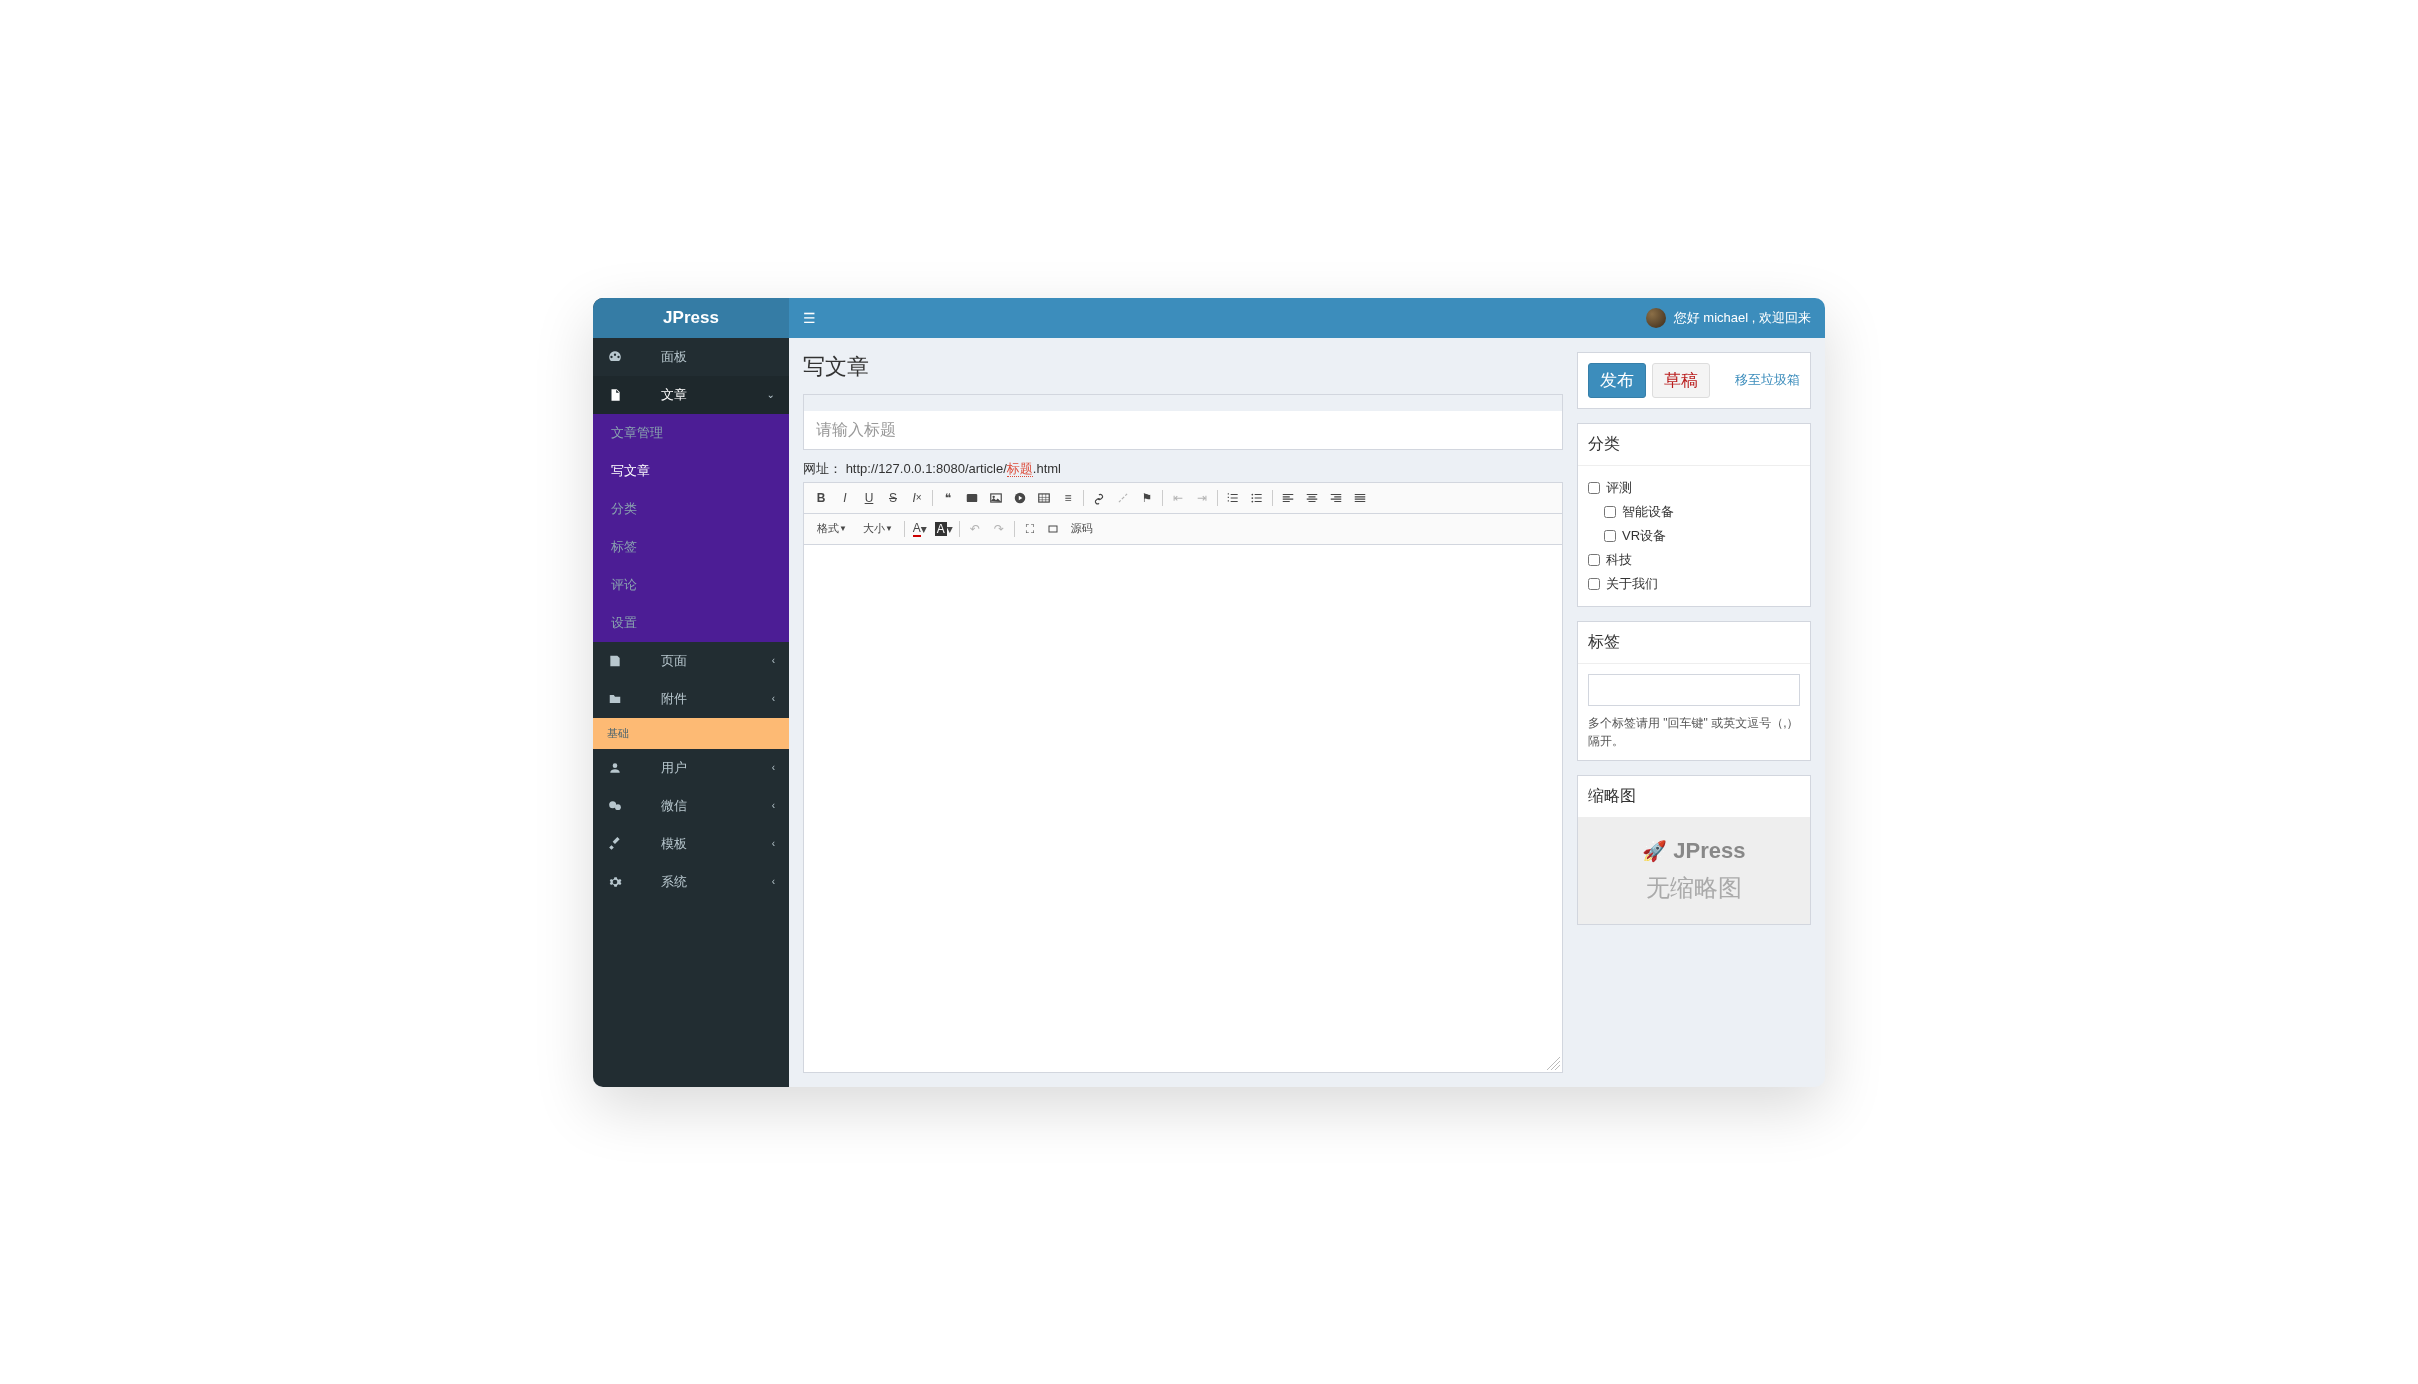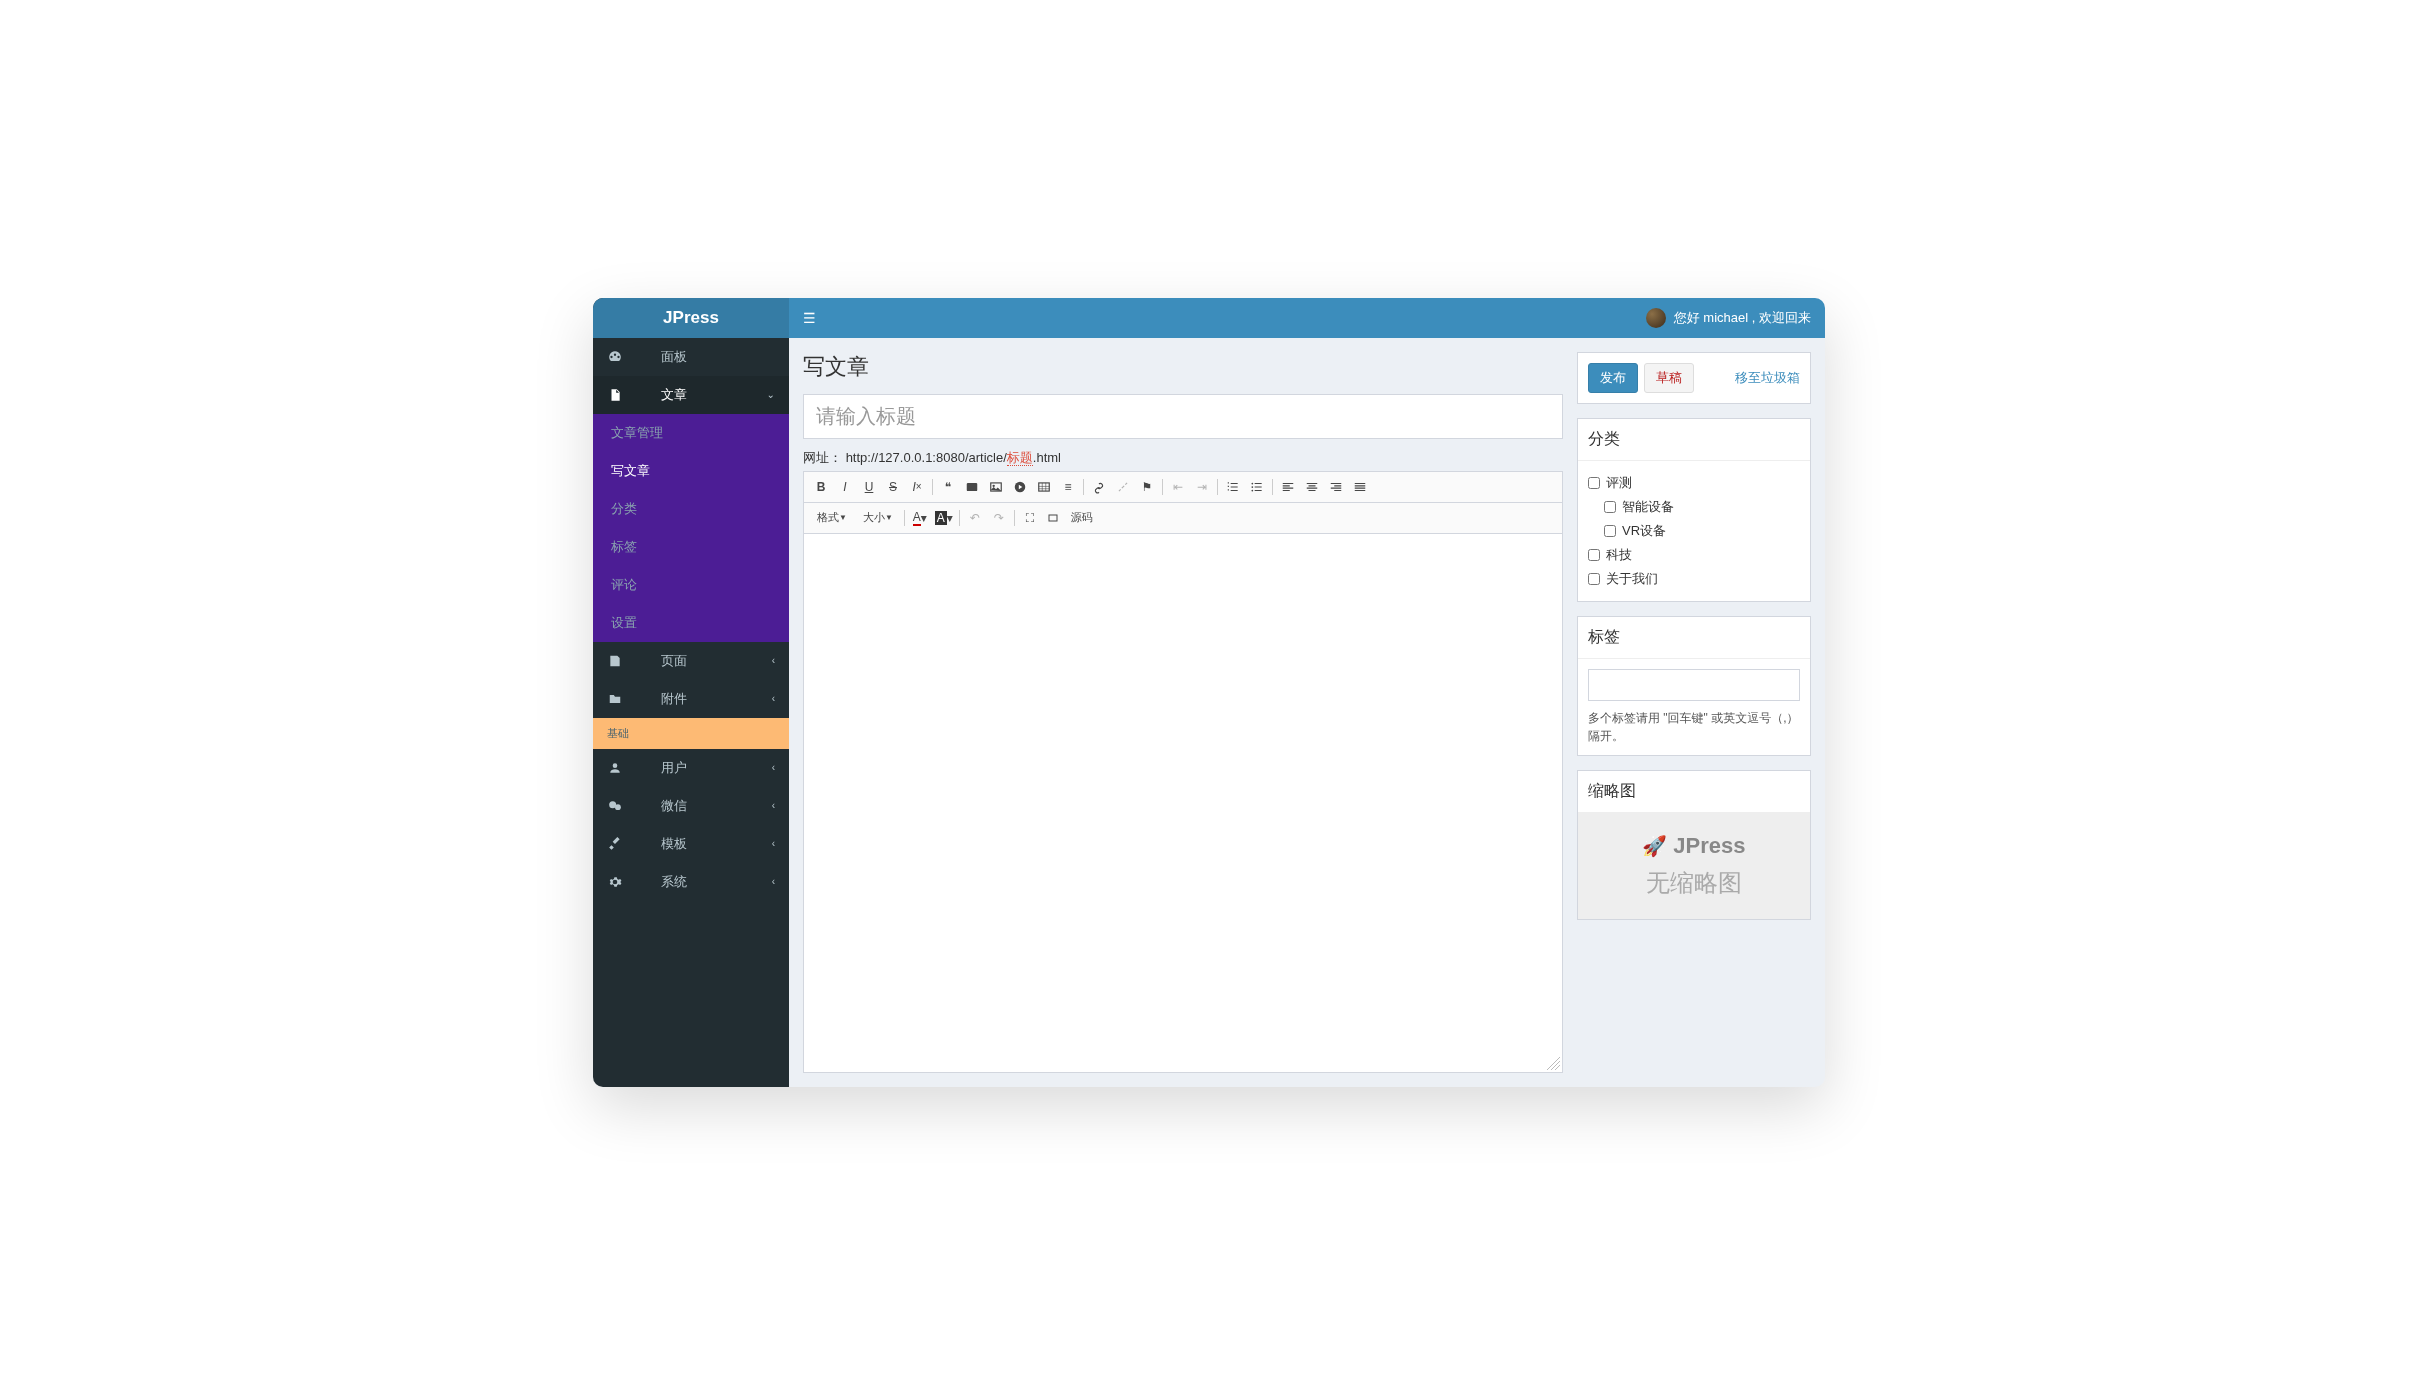--- a/index.html
+++ b/index.html
@@ -18,38 +18,38 @@
 .s-header{padding:8px 14px;font-size:11px;color:#4b646f;background:#fdba74;}
 .main{flex:1;display:flex;flex-direction:column;}
 .topbar{height:40px;background:#3c8dbc;display:flex;align-items:center;padding:0 14px;color:#fff;}
 .hamburger{cursor:pointer;font-size:14px;}
 .user-area{margin-left:auto;display:flex;align-items:center;gap:8px;font-size:13px;}
 .avatar{width:20px;height:20px;border-radius:50%;background:radial-gradient(circle at 30% 30%,#8b6f47,#3a2a1a);}
 .content{flex:1;padding:14px;display:flex;gap:14px;overflow:hidden;}
 .left-col{flex:1;display:flex;flex-direction:column;min-width:0;}
 .page-title{font-size:22px;color:#333;margin-bottom:12px;font-weight:500;}
 .cov{border:1px solid #d2d6de;}
-.title-input{width:100%;padding:10px 12px;font-size:20px;background:#fff;color:#1d4ed8;outline:none;border:none;}
+.title-input{width:100%;padding:10px 12px;font-size:16px;background:#fff;color:#1d4ed8;outline:none;border:none;margin-top:16px;}
 .title-input::placeholder{color:#999;}
 .url-row{font-size:13px;color:#333;margin:10px 0 4px;}
 .url-row .slug{color:#dd4b39;border-bottom:1px dotted #dd4b39;}
 .editor{background:#fff;display:flex;flex-direction:column;flex:1;min-height:0;}
 .toolbar{border-bottom:1px solid #d2d6de;padding:4px 6px;display:flex;flex-wrap:wrap;align-items:center;gap:2px;background:#fafafa;}
 .toolbar2{border-bottom:1px solid #d2d6de;padding:4px 6px;display:flex;align-items:center;gap:2px;background:#fafafa;}
 .tb-btn{width:22px;height:22px;display:inline-flex;align-items:center;justify-content:center;font-size:12px;color:#474747;cursor:pointer;border-radius:2px;}
 .tb-sep{width:1px;height:16px;background:#ccc;margin:0 2px;}
 .tb-combo{height:22px;padding:0 6px;font-size:11px;color:#474747;display:inline-flex;align-items:center;cursor:pointer;border:1px solid transparent;}
 .tb-combo .car{font-size:8px;}
 .editor-area{flex:1;background:#fff;position:relative;}
 .resize-handle{position:absolute;bottom:2px;right:2px;width:14px;height:14px;background:linear-gradient(135deg,transparent 50%,#bbb 50%,#bbb 55%,transparent 55%,transparent 65%,#bbb 65%,#bbb 70%,transparent 70%,transparent 80%,#bbb 80%,#bbb 85%,transparent 85%);}
 .right-col{width:234px;display:flex;flex-direction:column;gap:14px;}
 .box{background:#fff;border:1px solid #d2d6de;}
 .box-body{padding:10px;}
 .box-title{font-size:16px;color:#333;padding:10px;border-bottom:1px solid #eee;font-weight:500;}
-.btn{display:inline-block;padding:5px 11px;font-size:13px;border-radius:3px;cursor:pointer;border:1px solid transparent;}
+.btn{display:inline-block;padding:5px 11px;font-size:17px;border-radius:3px;cursor:pointer;border:1px solid transparent;}
 .btn-primary{background:#3c8dbc;color:#fff;border-color:#367fa9;}
 .btn-default{background:#f4f4f4;color:#b91c1c;border-color:#ddd;}
 .trash-link{color:#3c8dbc;font-size:13px;cursor:pointer;}
 .action-row{display:flex;align-items:center;gap:6px;}
 .action-row .trash-link{margin-left:auto;}
 .cat-list label{display:flex;align-items:center;gap:6px;font-size:13px;color:#333;padding:3px 0;cursor:pointer;}
 .cat-list .indent{padding-left:16px;}
 .cat-list input[type=checkbox]{width:12px;height:12px;}
 .tags-input{width:100%;height:32px;border:1px solid #d2d6de;padding:4px;}
 .hint{font-size:12px;color:#555;margin-top:8px;line-height:1.5;}

